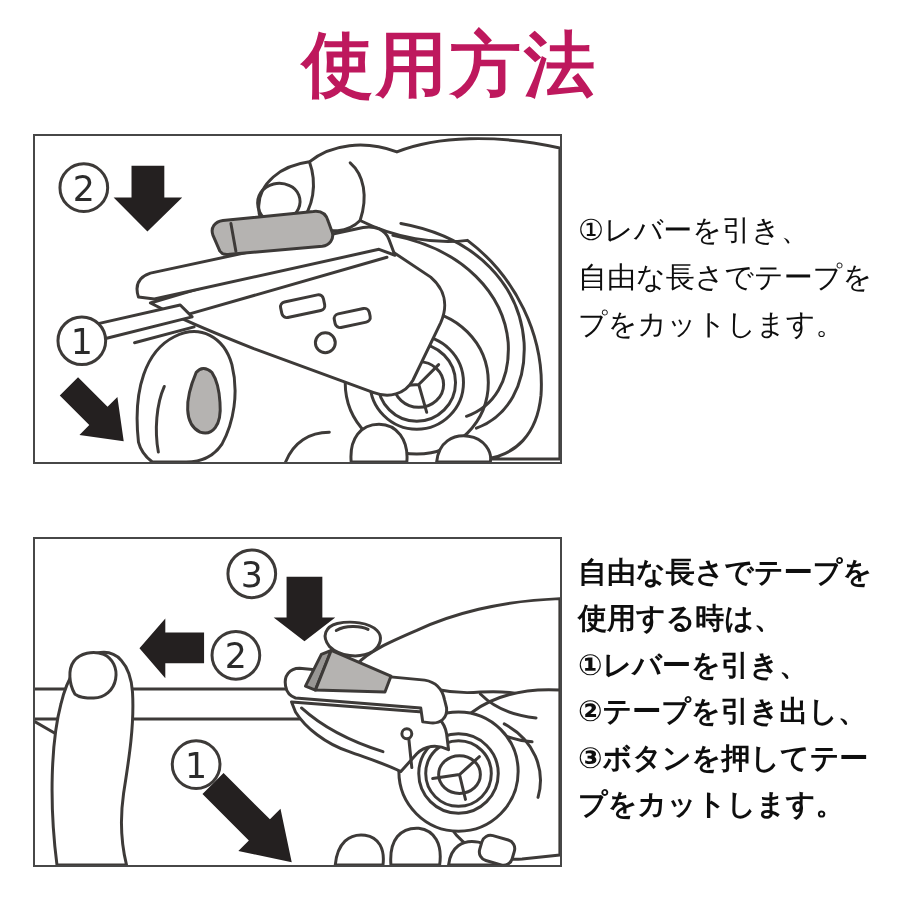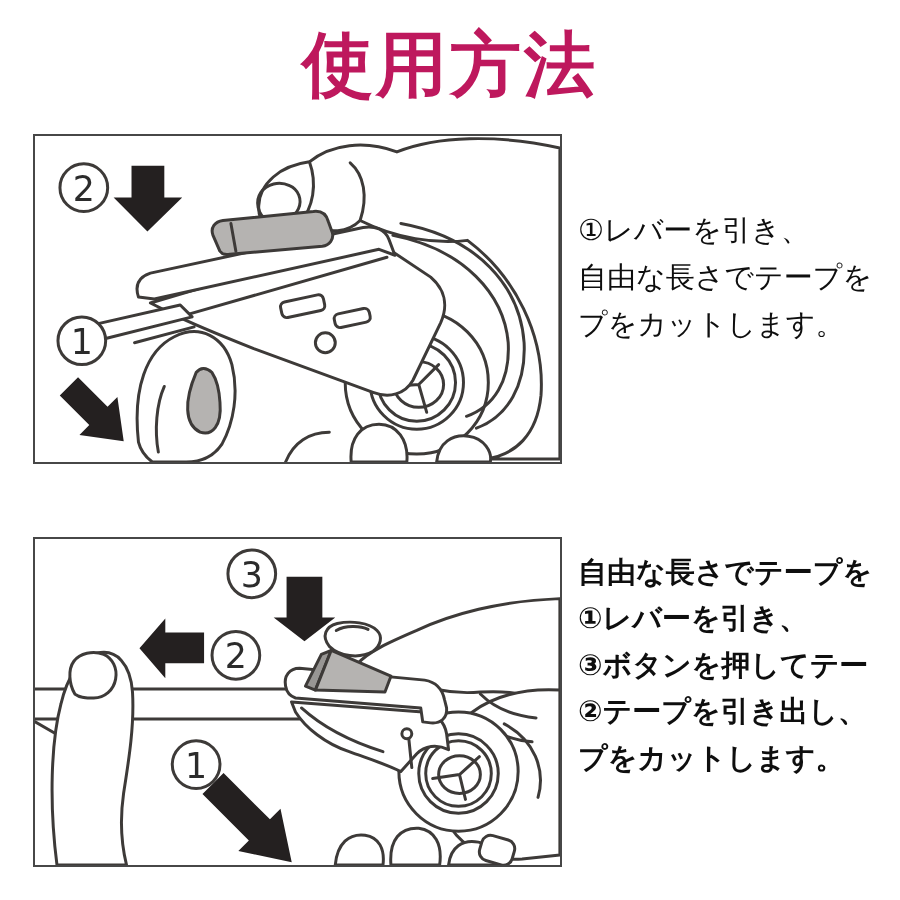--- a/index.html
+++ b/index.html
@@ -186,19 +186,20 @@
       </g>
       <g>
         <circle cx="162" cy="227" r="24" fill="#fff" stroke="#3d3a38" stroke-width="3"></circle>
         <text class="badge-num" x="162" y="240">1</text>
       </g>
     </svg>
   </div>
 
   <div class="caption" id="caption2">
     <div>自由な長さでテープを</div>
+    <div>使用する時は、</div>
     <div>①レバーを引き、</div>
+    <div>②テープを引き出し、</div>
     <div>③ボタンを押してテー</div>
-    <div>②テープを引き出し、</div>
     <div>プをカットします。</div>
   </div>
 
 </div>
 
 </body></html>

